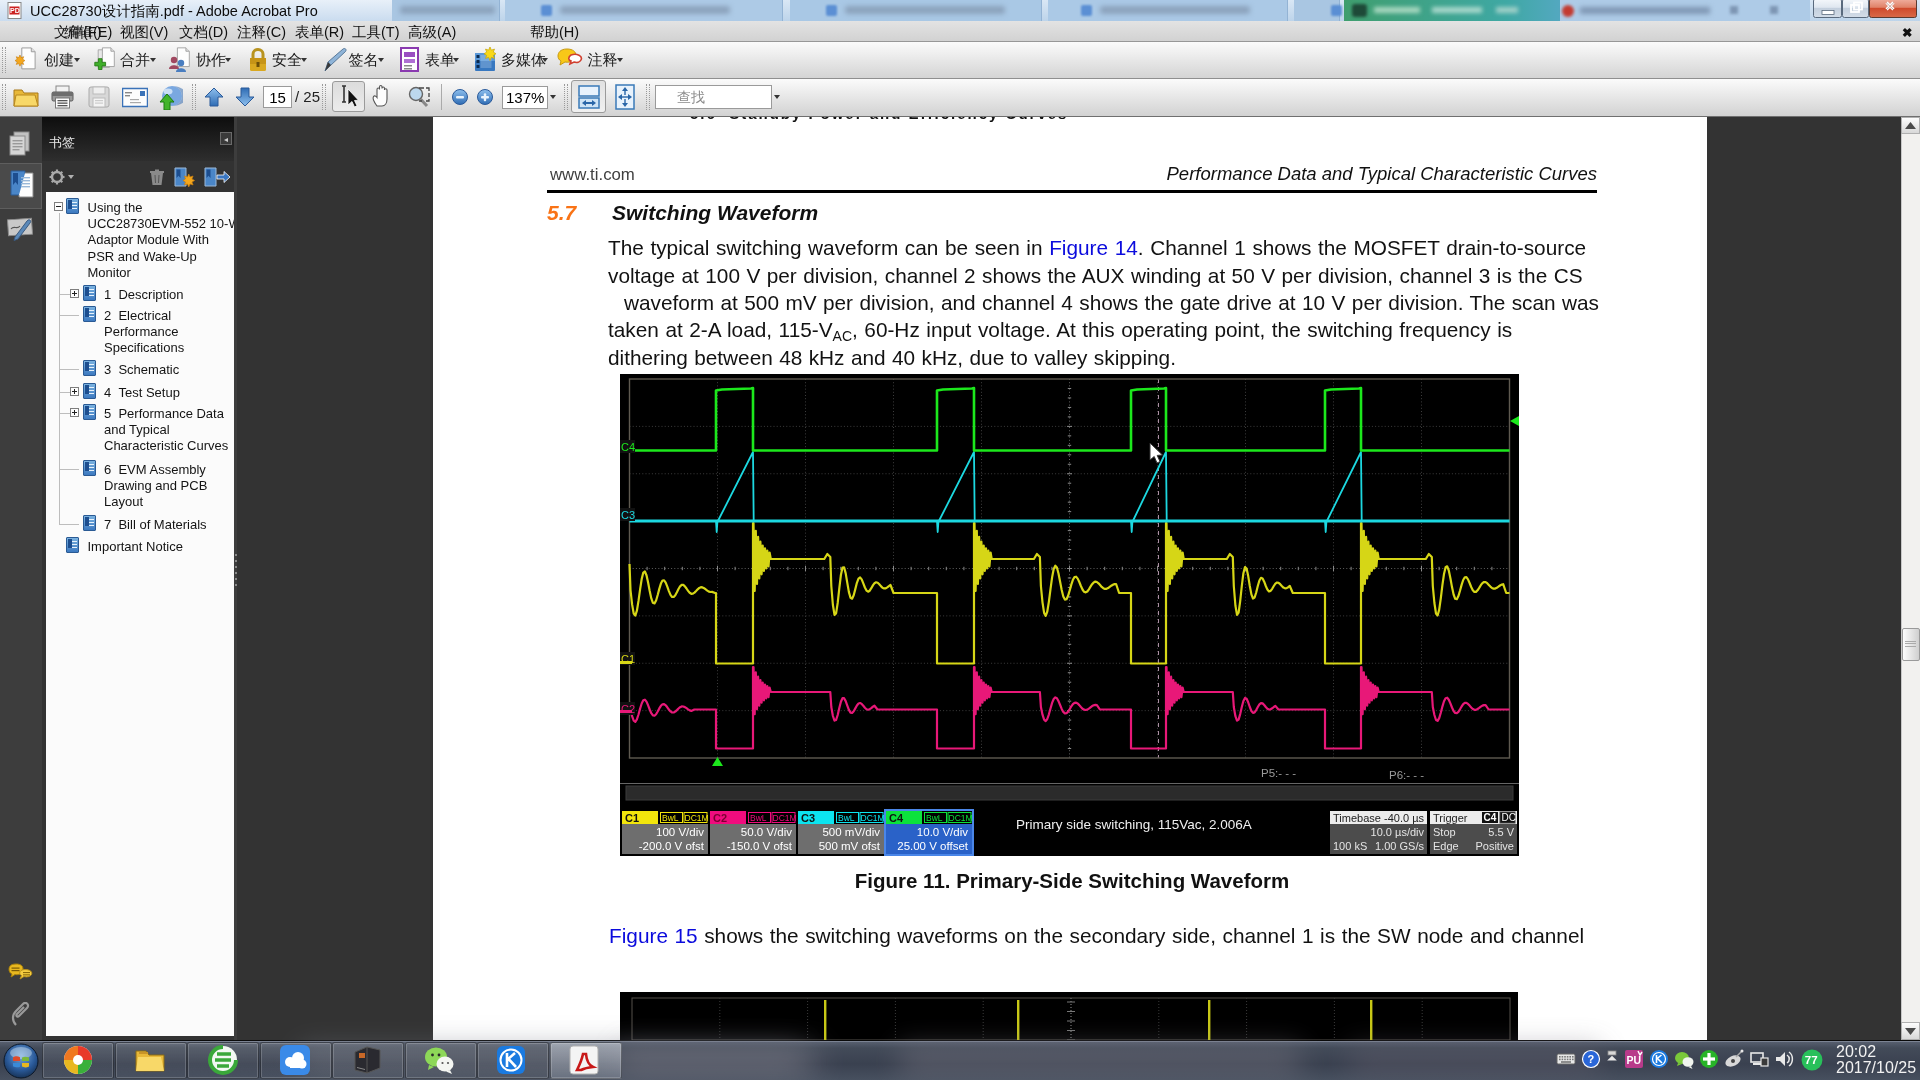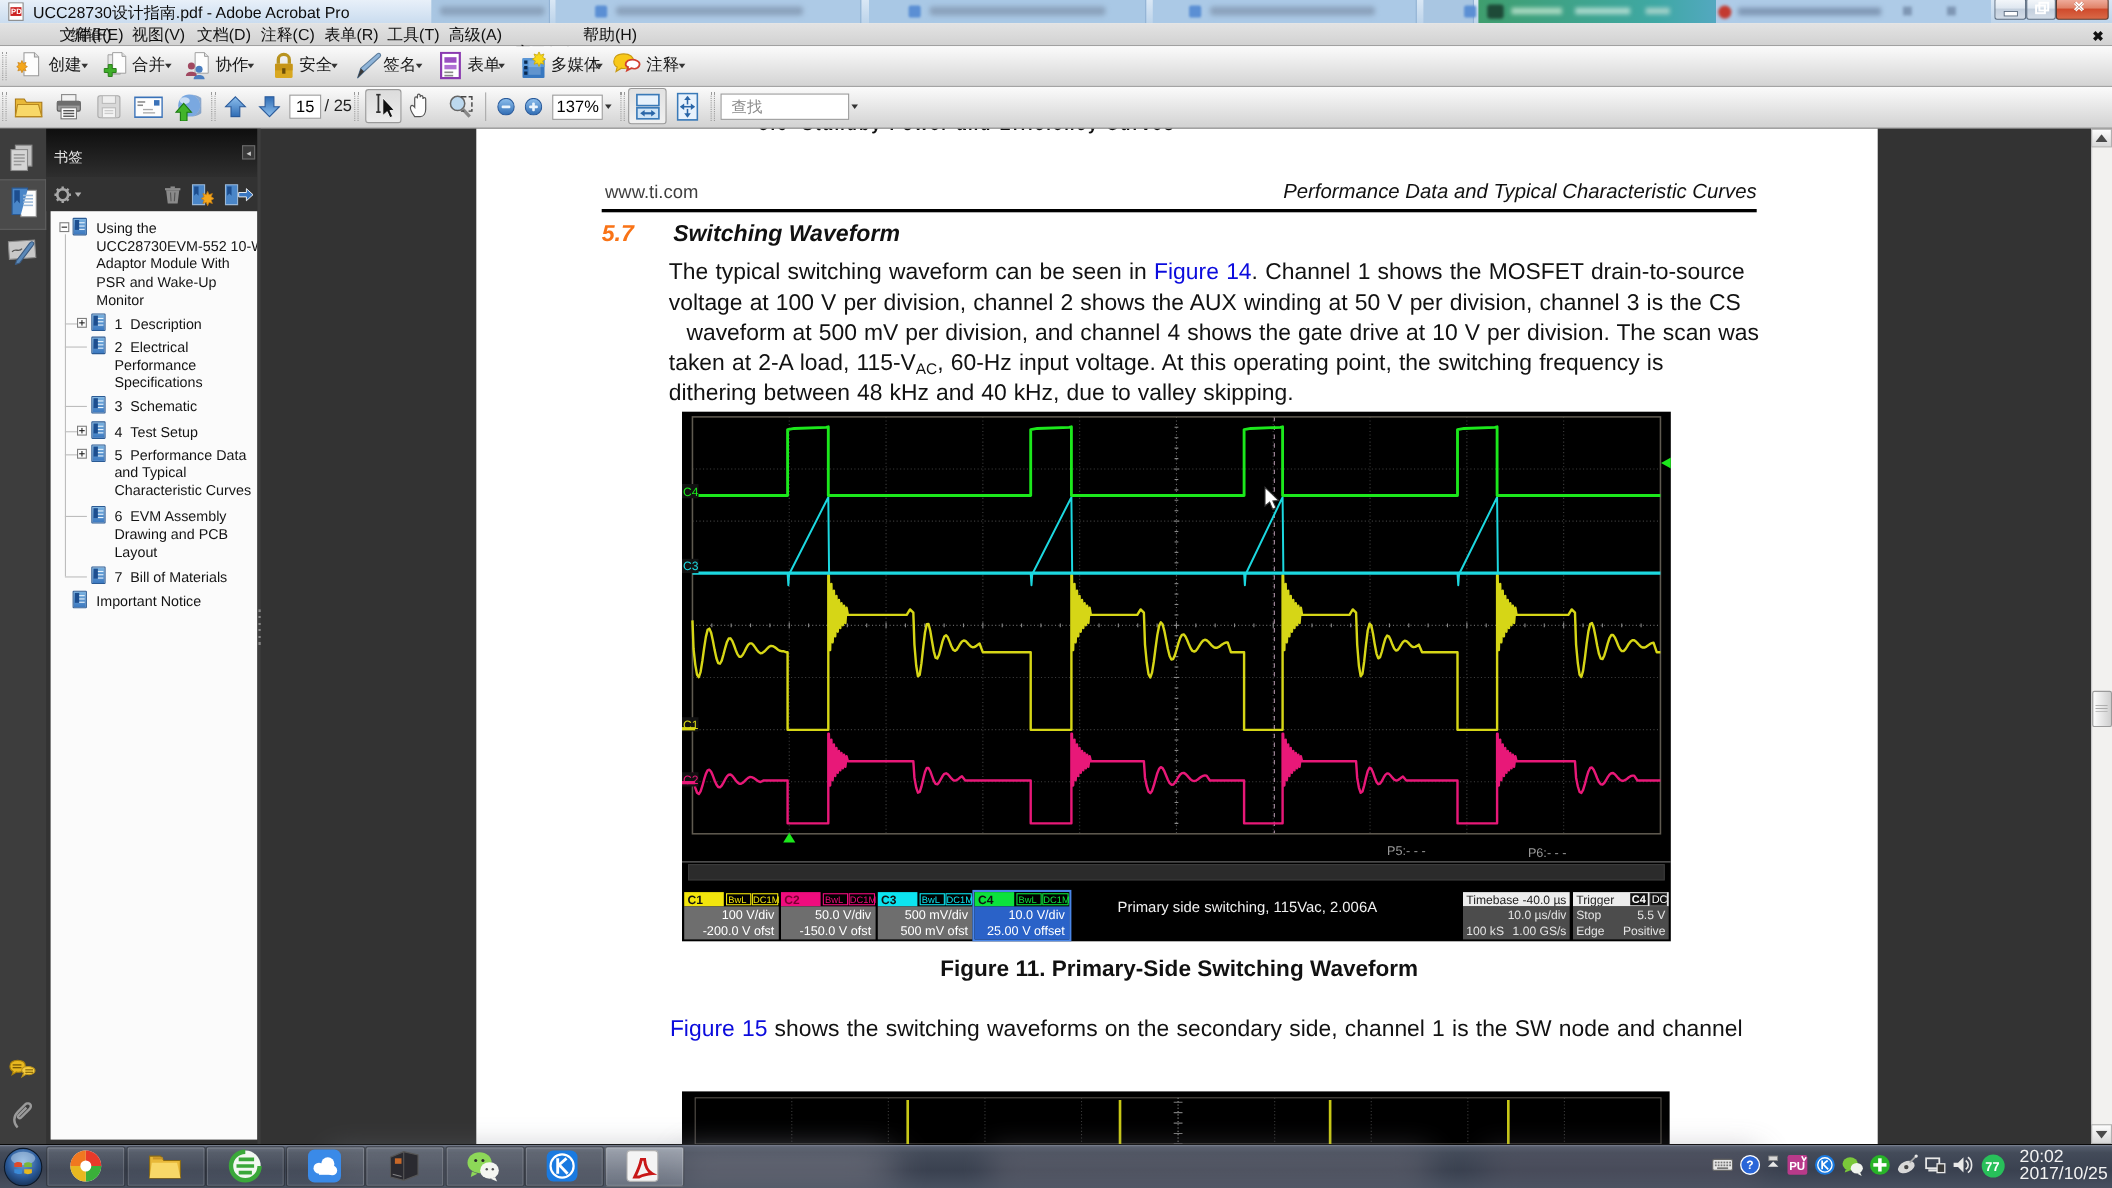--- a/index.html
+++ b/index.html
@@ -248,21 +248,21 @@
       <rect x="8" y="18" width="8" height="2" fill="#2a66a8"></rect>
     </svg><svg class="ab" style="left:615px;top:5px" width="20" height="26" viewBox="0 0 20 26">
       <rect x="1" y="1" width="18" height="24" fill="#e8f2fc" stroke="#3a7ab8" stroke-width="1.5"></rect>
       <path d="M10 3 L13 7 L7 7 Z" fill="#2a66a8"></path>
       <path d="M10 23 L13 19 L7 19 Z" fill="#2a66a8"></path>
       <path d="M3 13 L7 10 L7 16 Z" fill="#2a66a8"></path>
       <path d="M17 13 L13 10 L13 16 Z" fill="#2a66a8"></path>
       <rect x="9.3" y="6" width="1.4" height="5" fill="#2a66a8"></rect>
       <rect x="9.3" y="15" width="1.4" height="5" fill="#2a66a8"></rect>
       <rect x="6" y="12.3" width="8" height="1.4" fill="#2a66a8"></rect>
-    </svg><div class="ab" style="left:655px;top:6px;width:117px;height:24px;background:#fff;border:1px solid #9a9a9a;font-size:14px;color:#8a8a8a;line-height:22px;padding-left:9px;">查找</div><div class="ab caret" style="left:774px;"></div></div>
+    </svg><div class="ab" style="left:655px;top:6px;width:117px;height:24px;background:#fff;border:1px solid #9a9a9a;font-size:14px;color:#8a8a8a;line-height:22px;padding-left:21px;">查找</div><div class="ab caret" style="left:774px;"></div></div>
 <div id="main" class="ab">
     <div id="iconstrip" class="ab"></div>
     <svg class="ab" style="left:8px;top:14px" width="26" height="26" viewBox="0 0 26 26">
       <rect x="6" y="1" width="15" height="19" fill="#c2c2c2" stroke="#8a8a8a"></rect>
       <rect x="2" y="5" width="15" height="19" fill="#d5d5d5" stroke="#8a8a8a"></rect>
       <rect x="4.5" y="9" width="10" height="1.4" fill="#999"></rect>
       <rect x="4.5" y="12" width="10" height="1.4" fill="#999"></rect>
       <rect x="4.5" y="15" width="10" height="1.4" fill="#999"></rect>
       <rect x="4.5" y="18" width="7" height="1.4" fill="#999"></rect>
     </svg>

